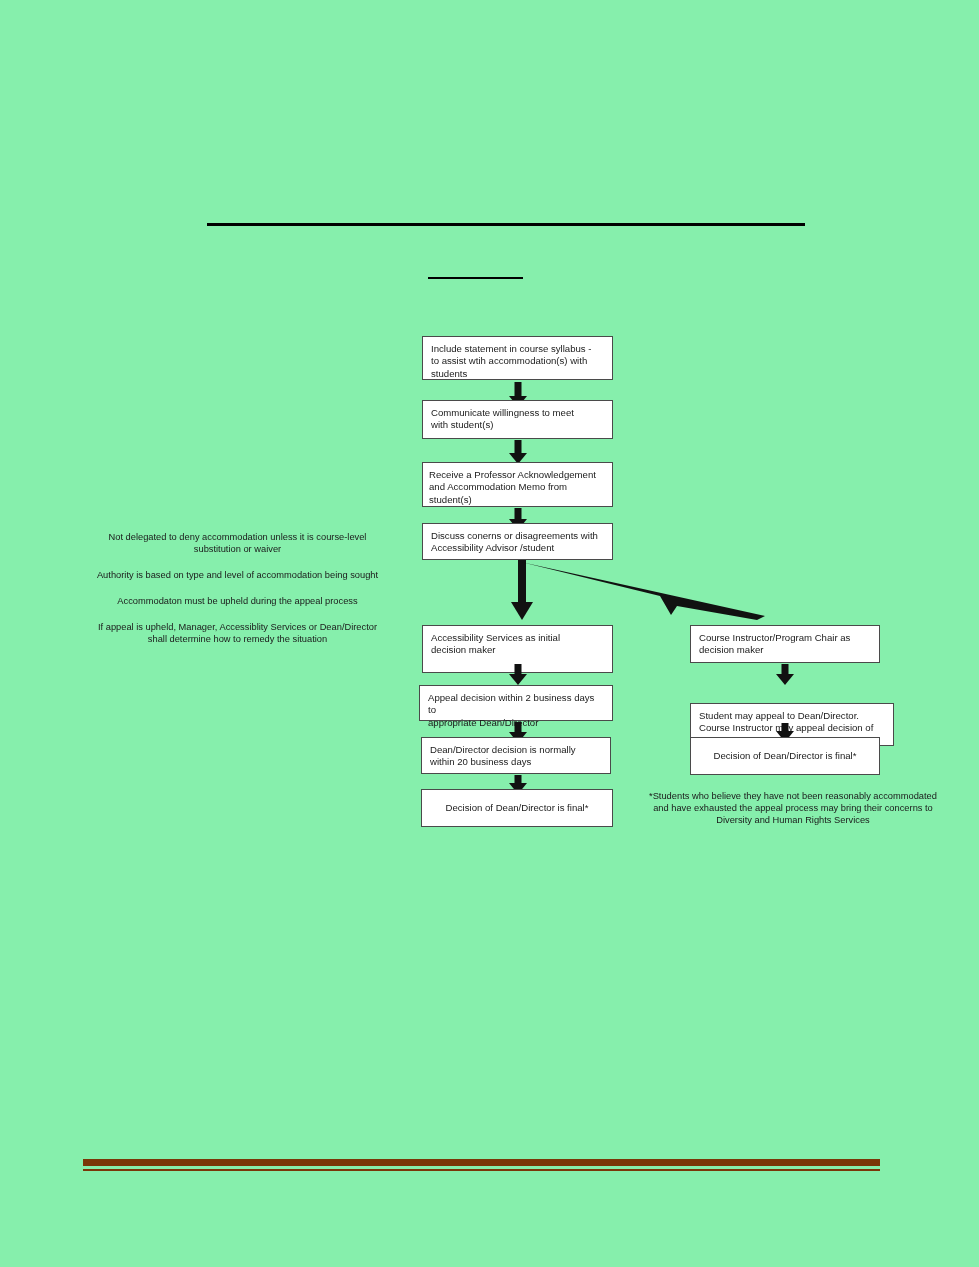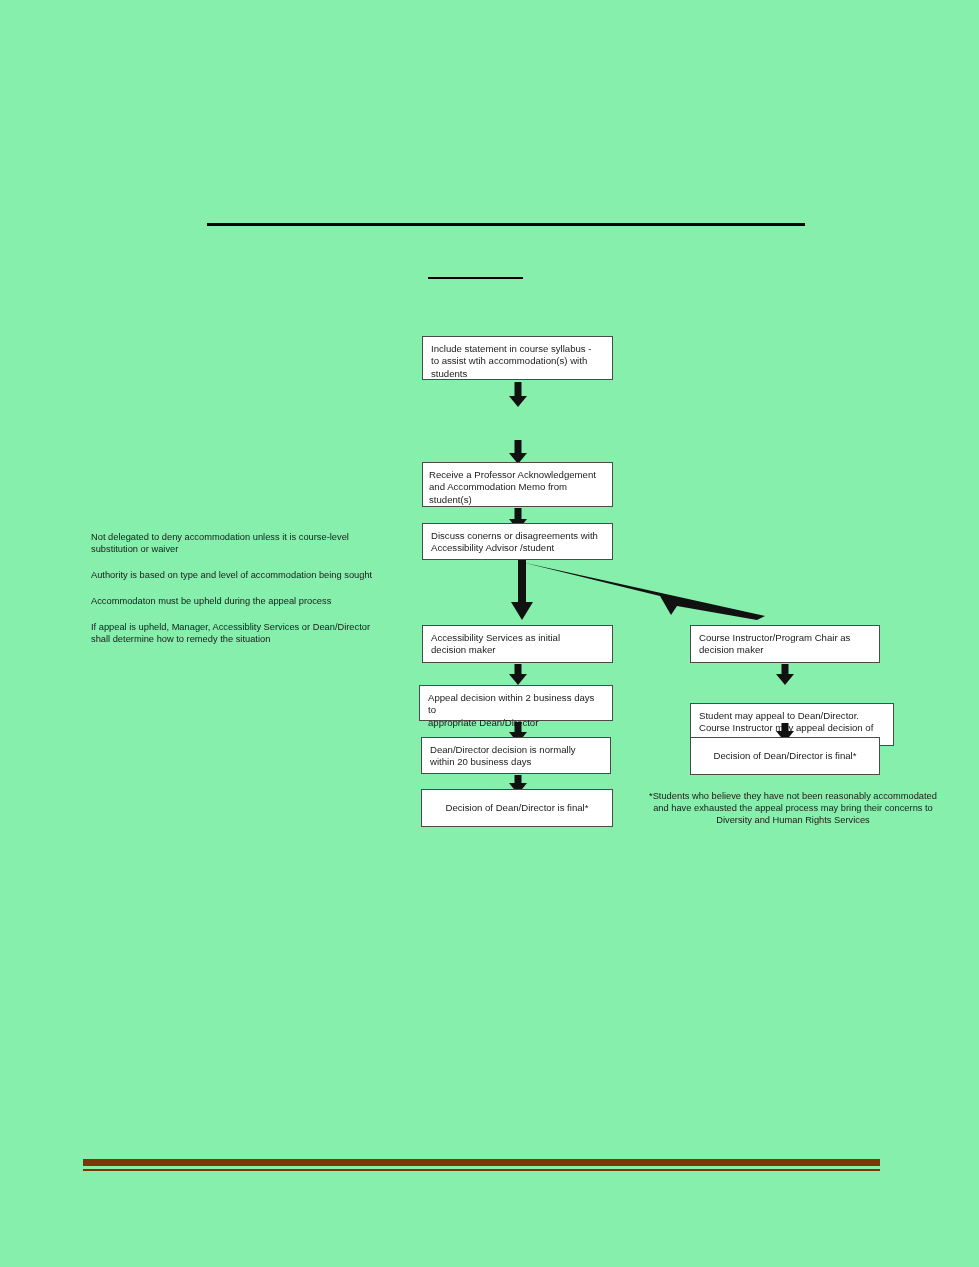--- a/index.html
+++ b/index.html
@@ -113,20 +113,21 @@
     position: absolute;
     left: 91px;
     top: 531px;
     width: 306px;
     font-size: 9.3px;
     line-height: 12px;
     color: #1a1a1a;
   }
   .notes p {
     margin: 0 13px 14px 0;
+    text-align: center;
   }
   .notes p:last-child { margin-bottom: 0; }
 
   
   .footnote {
     position: absolute;
     left: 643px;
     top: 791px;
     width: 300px;
     font-size: 9.3px;
@@ -145,20 +146,22 @@
 
   <div class="fbox" style="left:422px; top:336px; width:191px; height:44px;">Include statement in course syllabus  -
 to assist wtih  accommodation(s) with
 students</div>
 
   <div class="arrow" style="left:505px; top:382px; width:26px; height:25px;">
     <div class="shaft" style="height:15px;"></div>
     <div class="head"></div>
   </div>
 
+  <div class="fbox" style="left:422px; top:400px; width:191px; height:39px;">Communicate willingness to meet
+with student(s)</div>
 
   <div class="arrow" style="left:505px; top:440px; width:26px; height:24px;">
     <div class="shaft" style="height:14px;"></div>
     <div class="head"></div>
   </div>
 
   <div class="fbox" style="left:422px; top:462px; width:191px; height:45px;padding-left:6px;">Receive a Professor Acknowledgement
 and Accommodation Memo from
 student(s)</div>
 
@@ -173,21 +176,21 @@
   <svg class="branch-svg" viewBox="0 0 340 80">
 
     <path d="M 63 2 L 70 2 L 70 42 L 63 42 Z" fill="#111111"></path>
 
     <rect x="63" y="2" width="8" height="44" fill="#111111"></rect>
     <polygon points="56,44 78,44 67,62 " fill="#111111"></polygon>
 
     <path d="M 66 4 L 310 58 L 302 62 L 222 48 L 216 57 L 205 38 Z" fill="#111111"></path>
   </svg>
 
-  <div class="fbox" style="left:422px; top:625px; width:191px; height:38px;">Accessibility Services as initial
+  <div class="fbox" style="left:422px; top:625px; width:191px; height:48px;">Accessibility Services as initial
 decision maker</div>
 
   <div class="arrow" style="left:505px; top:664px; width:26px; height:21px;">
     <div class="shaft" style="height:11px;"></div>
     <div class="head"></div>
   </div>
 
   <div class="fbox" style="left:419px; top:685px; width:194px; height:36px;">Appeal decision within 2 business days to
 appropriate Dean/Director</div>
 

